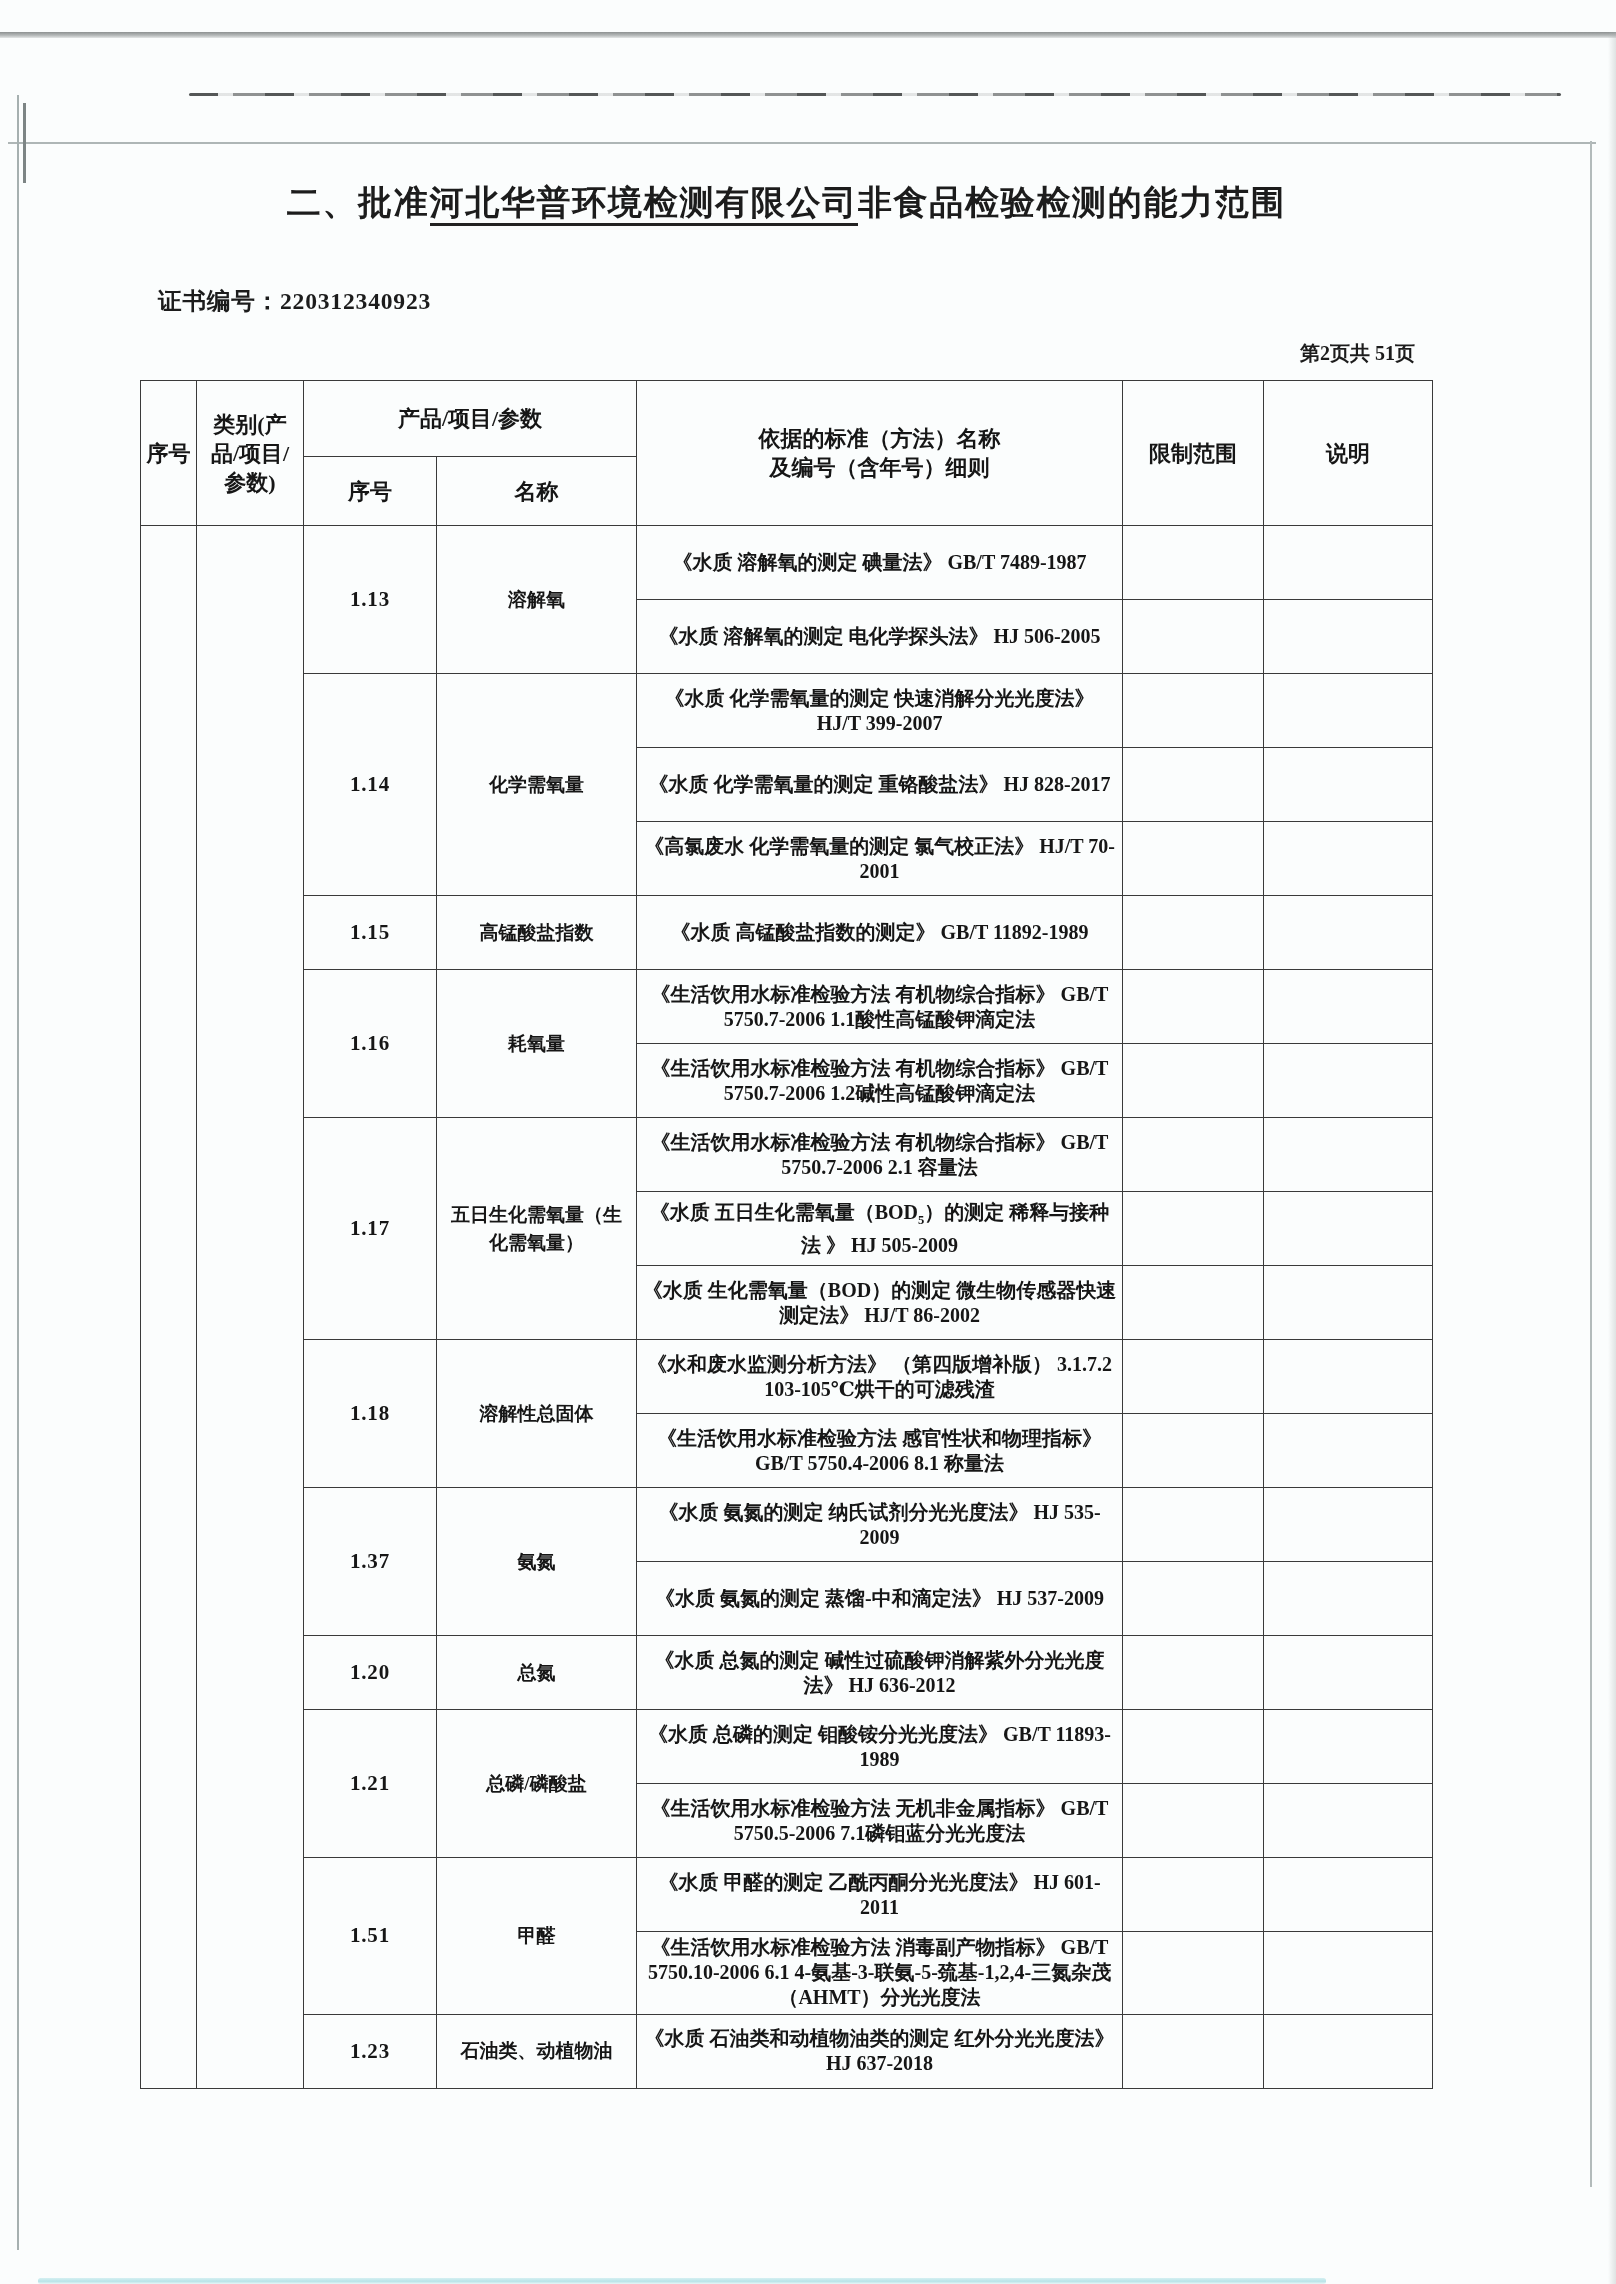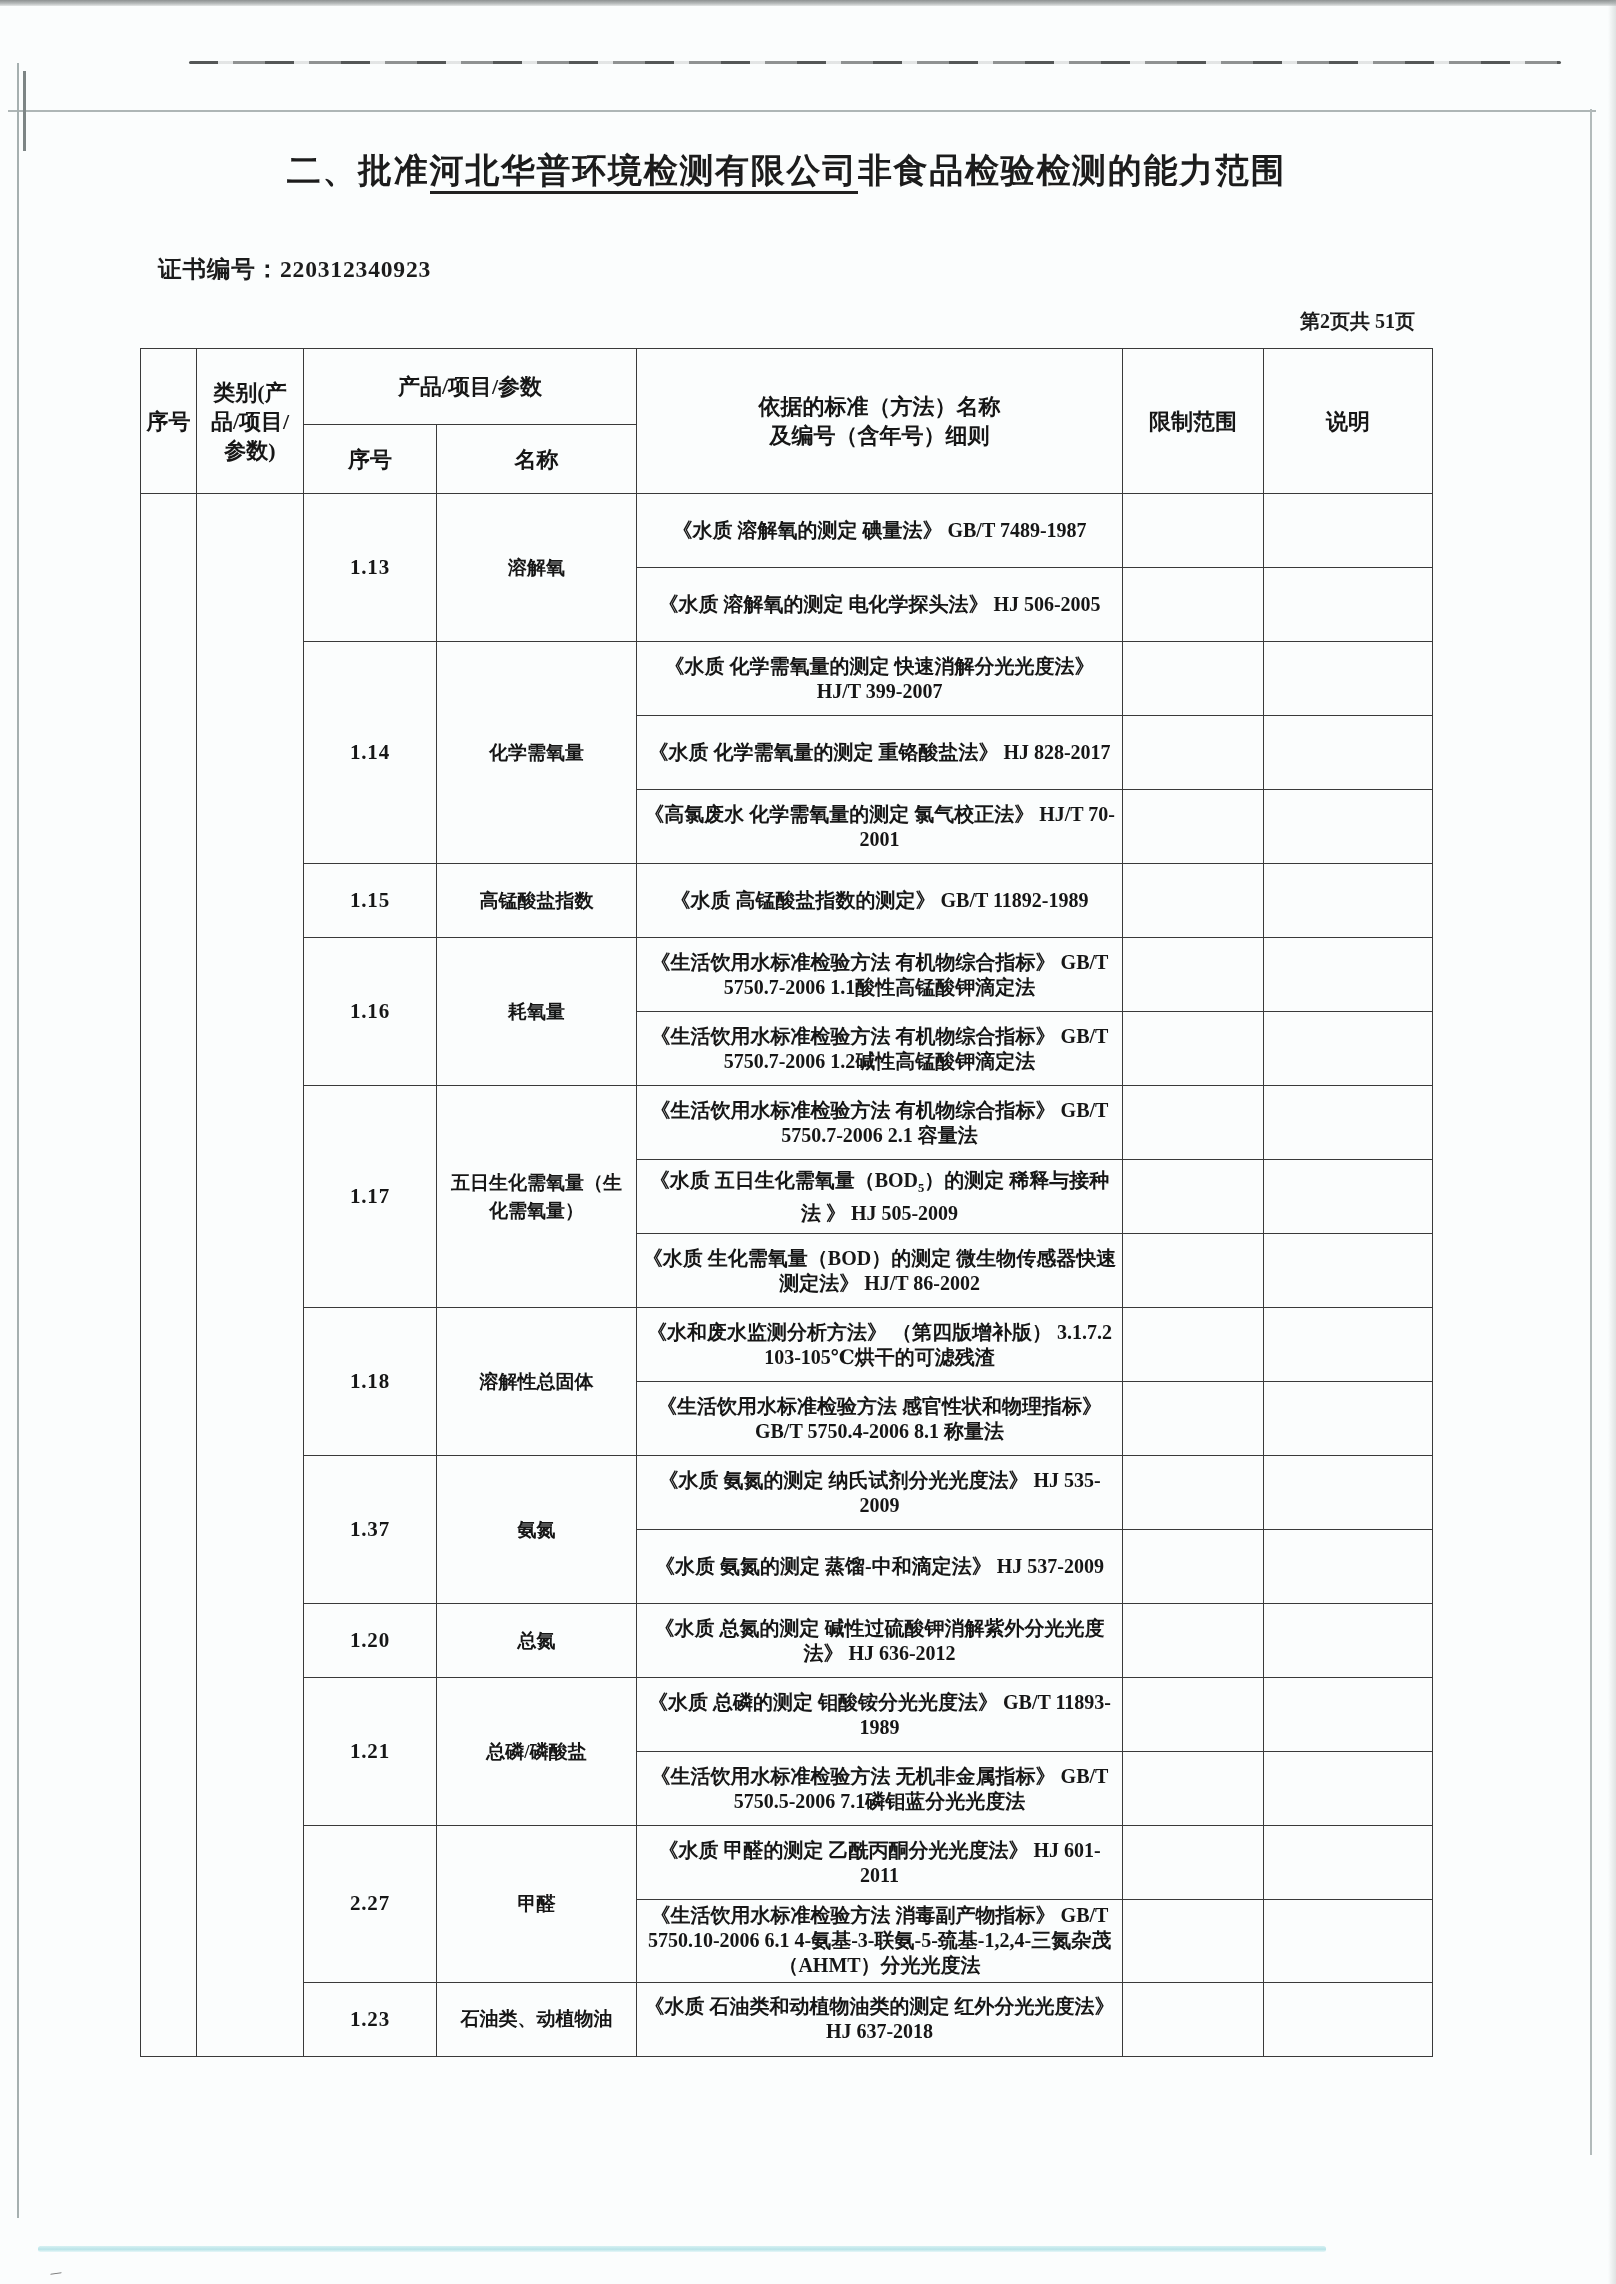--- a/index.html
+++ b/index.html
@@ -2,21 +2,21 @@
 <html style="font-size:13.5px"><head>
 <meta charset="utf-8">
 <style>
   html,body{margin:0;padding:0;}
   body{
     width:1616px;height:2284px;position:relative;overflow:hidden;
     background:#fbfdfd;
     font-family:"Liberation Serif","DejaVu Serif",serif;
     color:#1c1c1c;
   }
-  .sheet{position:absolute;inset:0;}
+  .sheet{position:absolute;inset:0;margin-top:32px;}
   
   .scan-top-strip{position:absolute;left:0;top:0;width:1616px;height:5.9px;
     background:linear-gradient(180deg,#8d9191 0%,#b9bdbd 60%,#e4e7e7 100%);}
   .scan-broken-line{position:absolute;left:189px;top:61px;width:1372px;height:2.5px;
     background:repeating-linear-gradient(90deg,rgba(55,58,58,.85) 0 29px,rgba(55,58,58,.12) 29px 44px,rgba(55,58,58,.55) 44px 76px);
     border-radius:1.7px;}
   .scan-hline{position:absolute;left:8.4px;top:110px;width:1588px;height:1.7px;background:#aeb6b6;}
   .scan-left-line{position:absolute;left:17px;top:63px;width:1.7px;height:2155px;background:#a6b0b0;}
   .scan-left-line2{position:absolute;left:23px;top:71px;width:2.5px;height:80px;background:#7d8585;}
   .scan-right-line{position:absolute;left:1590px;top:109px;width:1.7px;height:2046px;background:#b3bbbb;}
@@ -204,21 +204,21 @@
           <td class="c-std">《水质 总磷的测定 钼酸铵分光光度法》 GB/T 11893-1989</td>
           <td></td>
           <td></td>
         </tr>
         <tr class="subrow">
           <td class="c-std">《生活饮用水标准检验方法 无机非金属指标》  GB/T 5750.5-2006  7.1磷钼蓝分光光度法</td>
           <td></td>
           <td></td>
         </tr>
         <tr class="subrow">
-          <td class="c-idx" rowspan="2">2.27</td>
+          <td class="c-idx" rowspan="2">1.51</td>
           <td class="c-name" rowspan="2">甲醛</td>
           <td class="c-std">《水质 甲醛的测定 乙酰丙酮分光光度法》 HJ 601-2011</td>
           <td></td>
           <td></td>
         </tr>
         <tr class="subrow">
           <td class="c-std">《生活饮用水标准检验方法 消毒副产物指标》  GB/T 5750.10-2006  6.1 4-氨基-3-联氨-5-巯基-1,2,4-三氮杂茂（AHMT）分光光度法</td>
           <td></td>
           <td></td>
         </tr>

